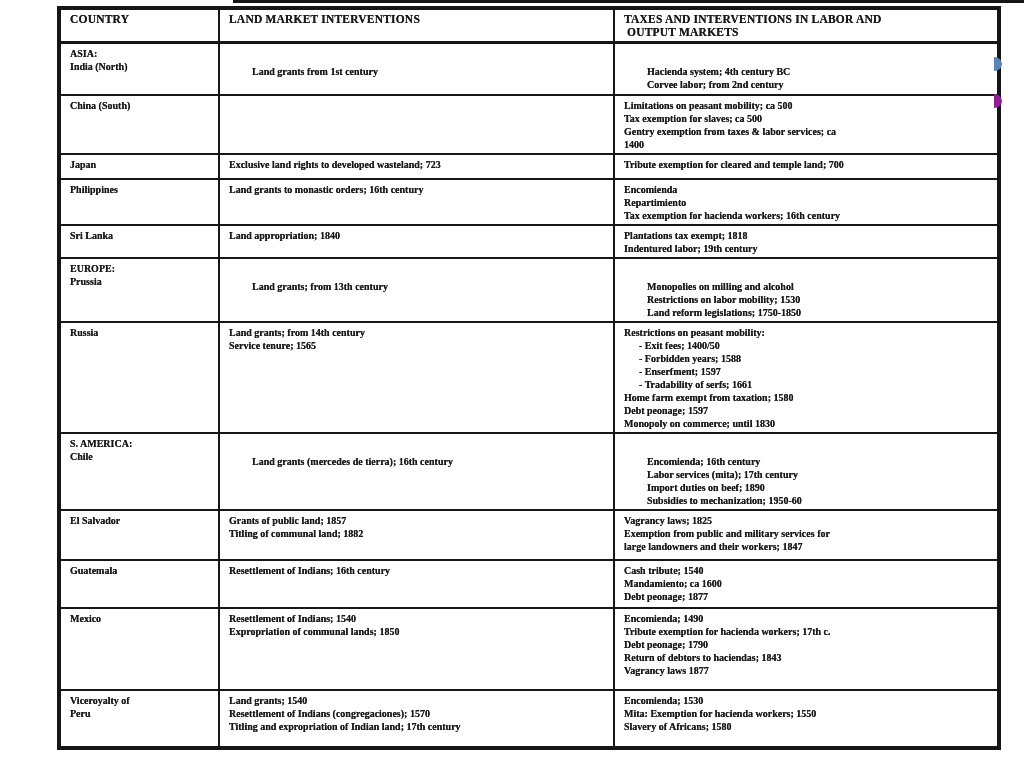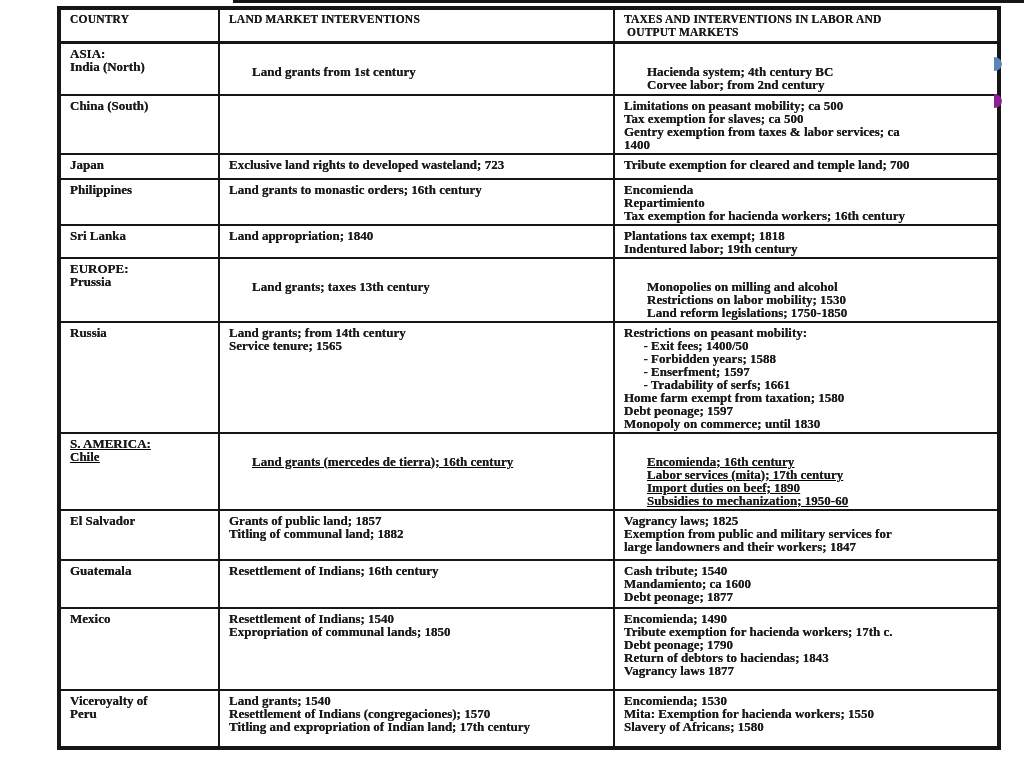--- a/index.html
+++ b/index.html
@@ -26,21 +26,21 @@
     left: 57px; top: 6px;
     width: 940px;
     border-collapse: collapse;
     table-layout: fixed;
     border: 4px solid #161616;
   }
   .doc-table th, .doc-table td {
     border: 2px solid #161616;
     padding: 3px 8px 2px 9px;
     font-weight: bold;
-    font-size: 13px;
+    font-size: 10px;
     line-height: 13px;
     color: #1a1a1a;
     text-align: left;
     vertical-align: top;
     white-space: pre-wrap;
     text-shadow: 0 0 0.6px rgba(10,10,10,0.85);
   }
   .doc-table thead tr { height: 33px; margin-top: 19px; }
   .doc-table th {
     border-bottom: 3px solid #161616;
@@ -109,39 +109,39 @@
         </tr>
         <tr style="height: 21px;">
           <td class="col-country">Sri Lanka</td>
           <td class="col-land">Land appropriation; 1840</td>
           <td class="col-tax">Plantations tax exempt; 1818
 Indentured labor; 19th century</td>
         </tr>
         <tr class="grouped" style="height: 60px;">
           <td class="col-country">EUROPE:
 Prussia</td>
-          <td class="col-land">Land grants; taxes 13th century</td>
+          <td class="col-land">Land grants; from 13th century</td>
           <td class="col-tax">Monopolies on milling and alcohol
 Restrictions on labor mobility; 1530
 Land reform legislations; 1750-1850</td>
         </tr>
         <tr style="height: 111px;">
           <td class="col-country">Russia</td>
           <td class="col-land">Land grants; from 14th century
 Service tenure; 1565</td>
           <td class="col-tax">Restrictions on peasant mobility:
       - Exit fees; 1400/50
       - Forbidden years; 1588
       - Enserfment; 1597
       - Tradability of serfs; 1661
 Home farm exempt from taxation; 1580
 Debt peonage; 1597
 Monopoly on commerce; until 1830</td>
         </tr>
-        <tr class="grouped" style="height: 72px; text-decoration: underline;">
+        <tr class="grouped" style="height: 72px;">
           <td class="col-country">S. AMERICA:
 Chile</td>
           <td class="col-land">Land grants (mercedes de tierra); 16th century</td>
           <td class="col-tax">Encomienda; 16th century
 Labor services (mita); 17th century
 Import duties on beef; 1890
 Subsidies to mechanization; 1950-60</td>
         </tr>
         <tr style="height: 50px;">
           <td class="col-country">El Salvador</td>

